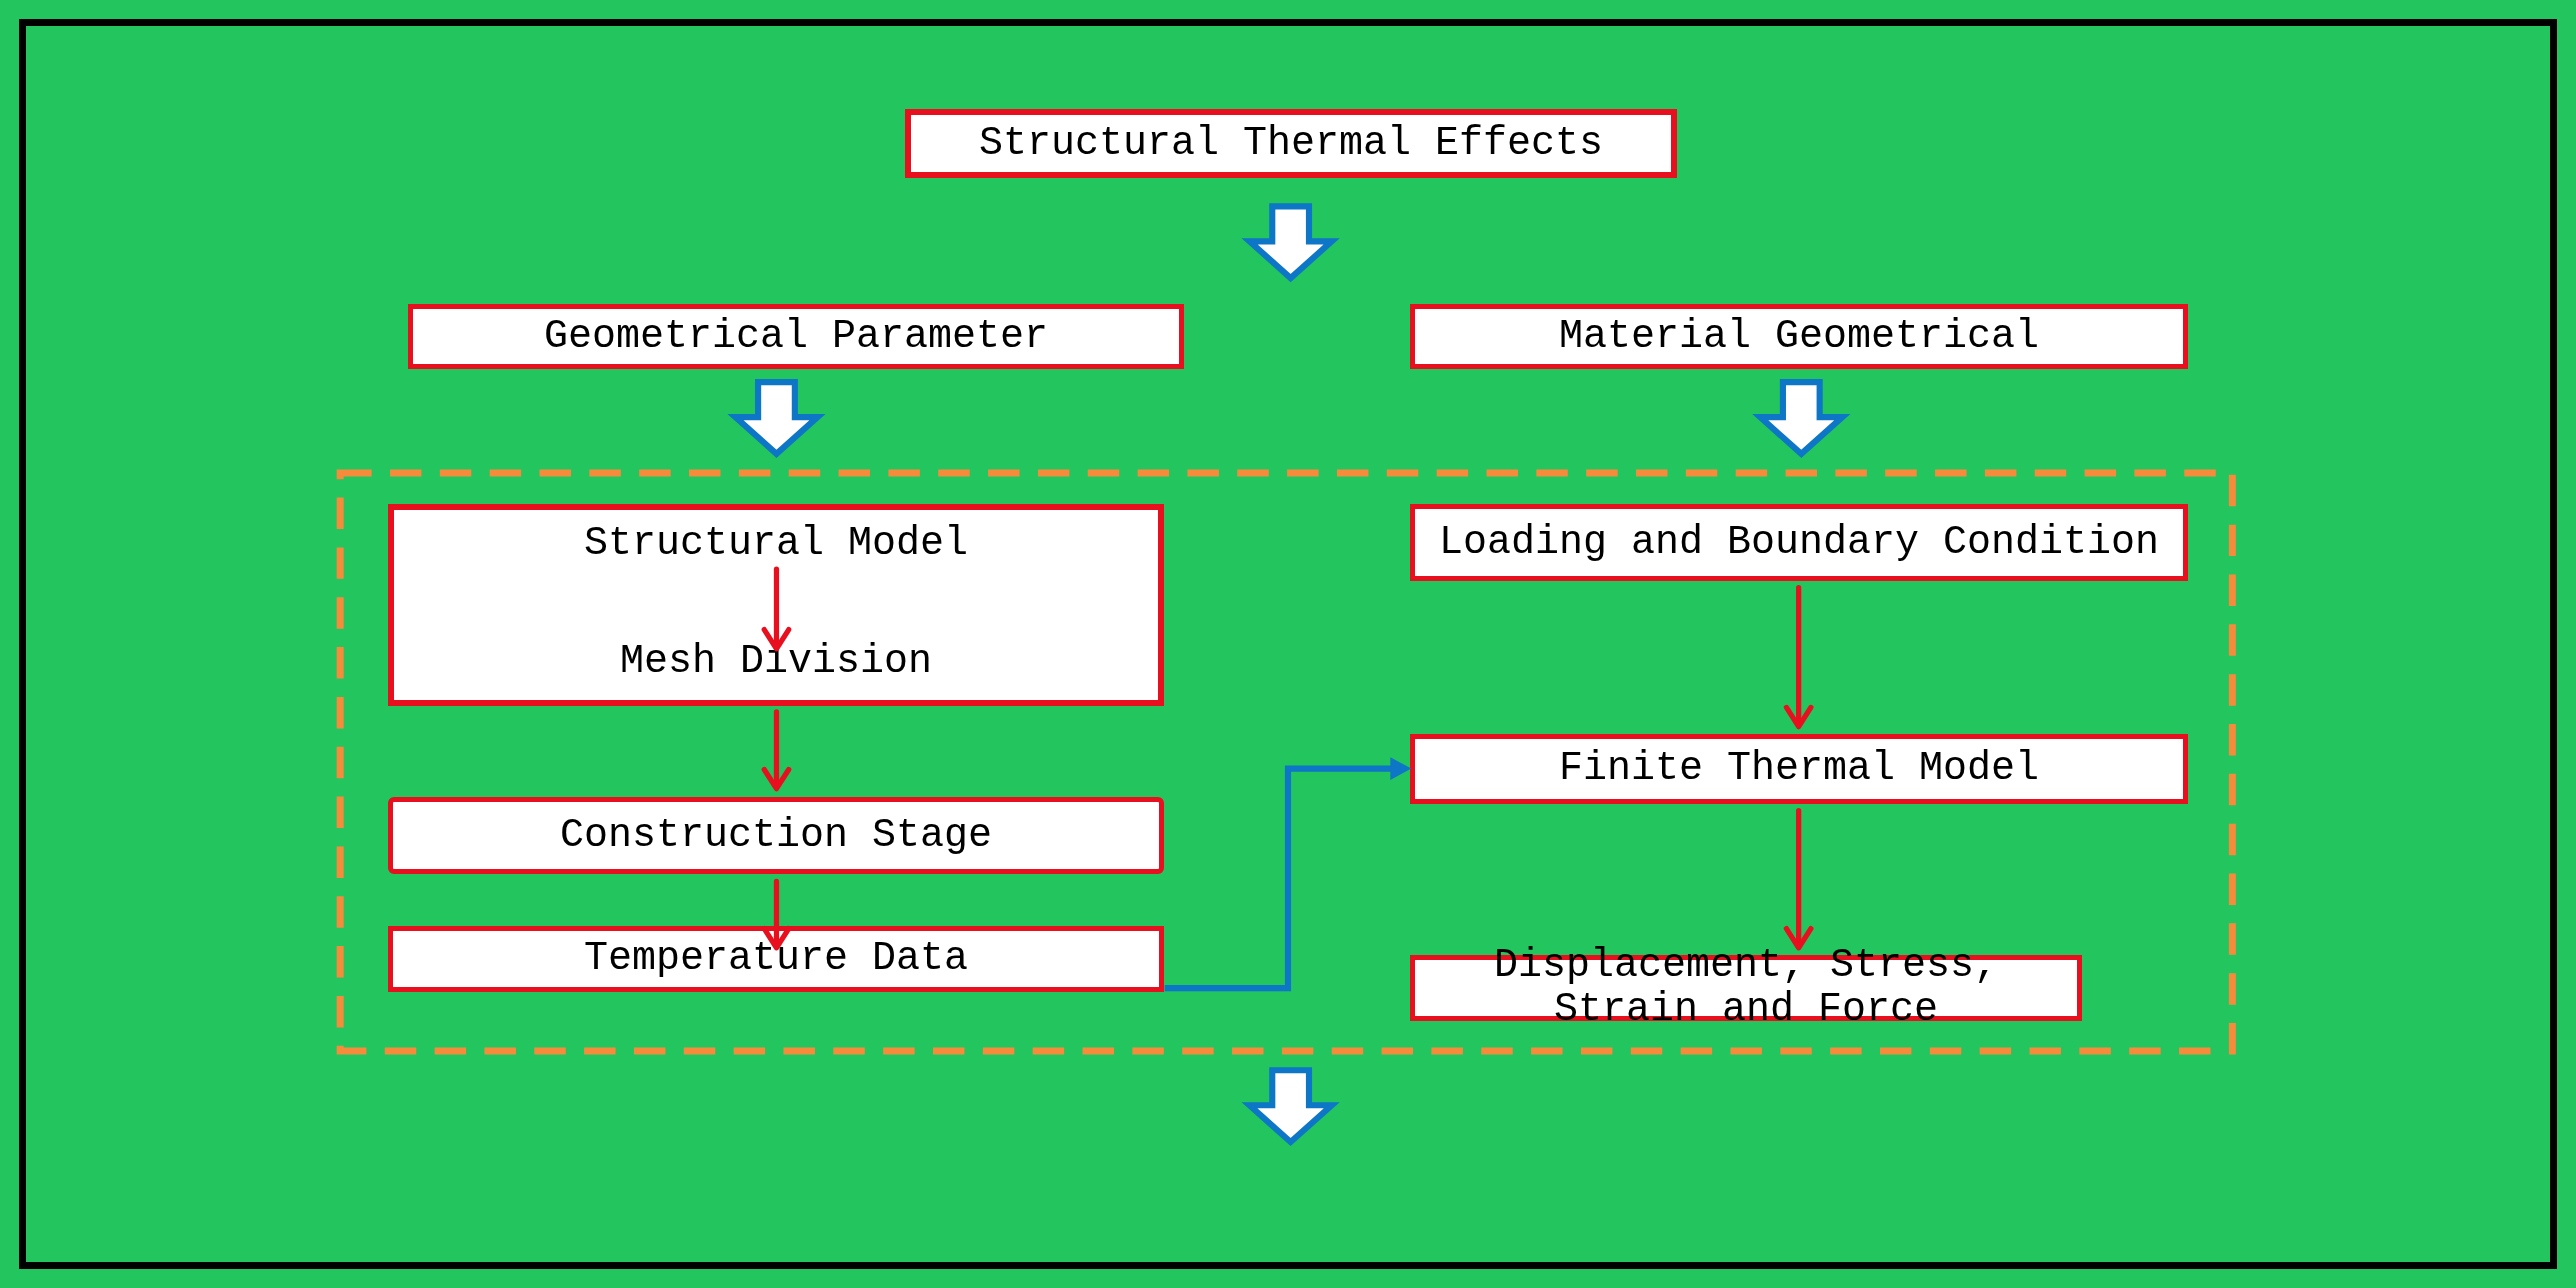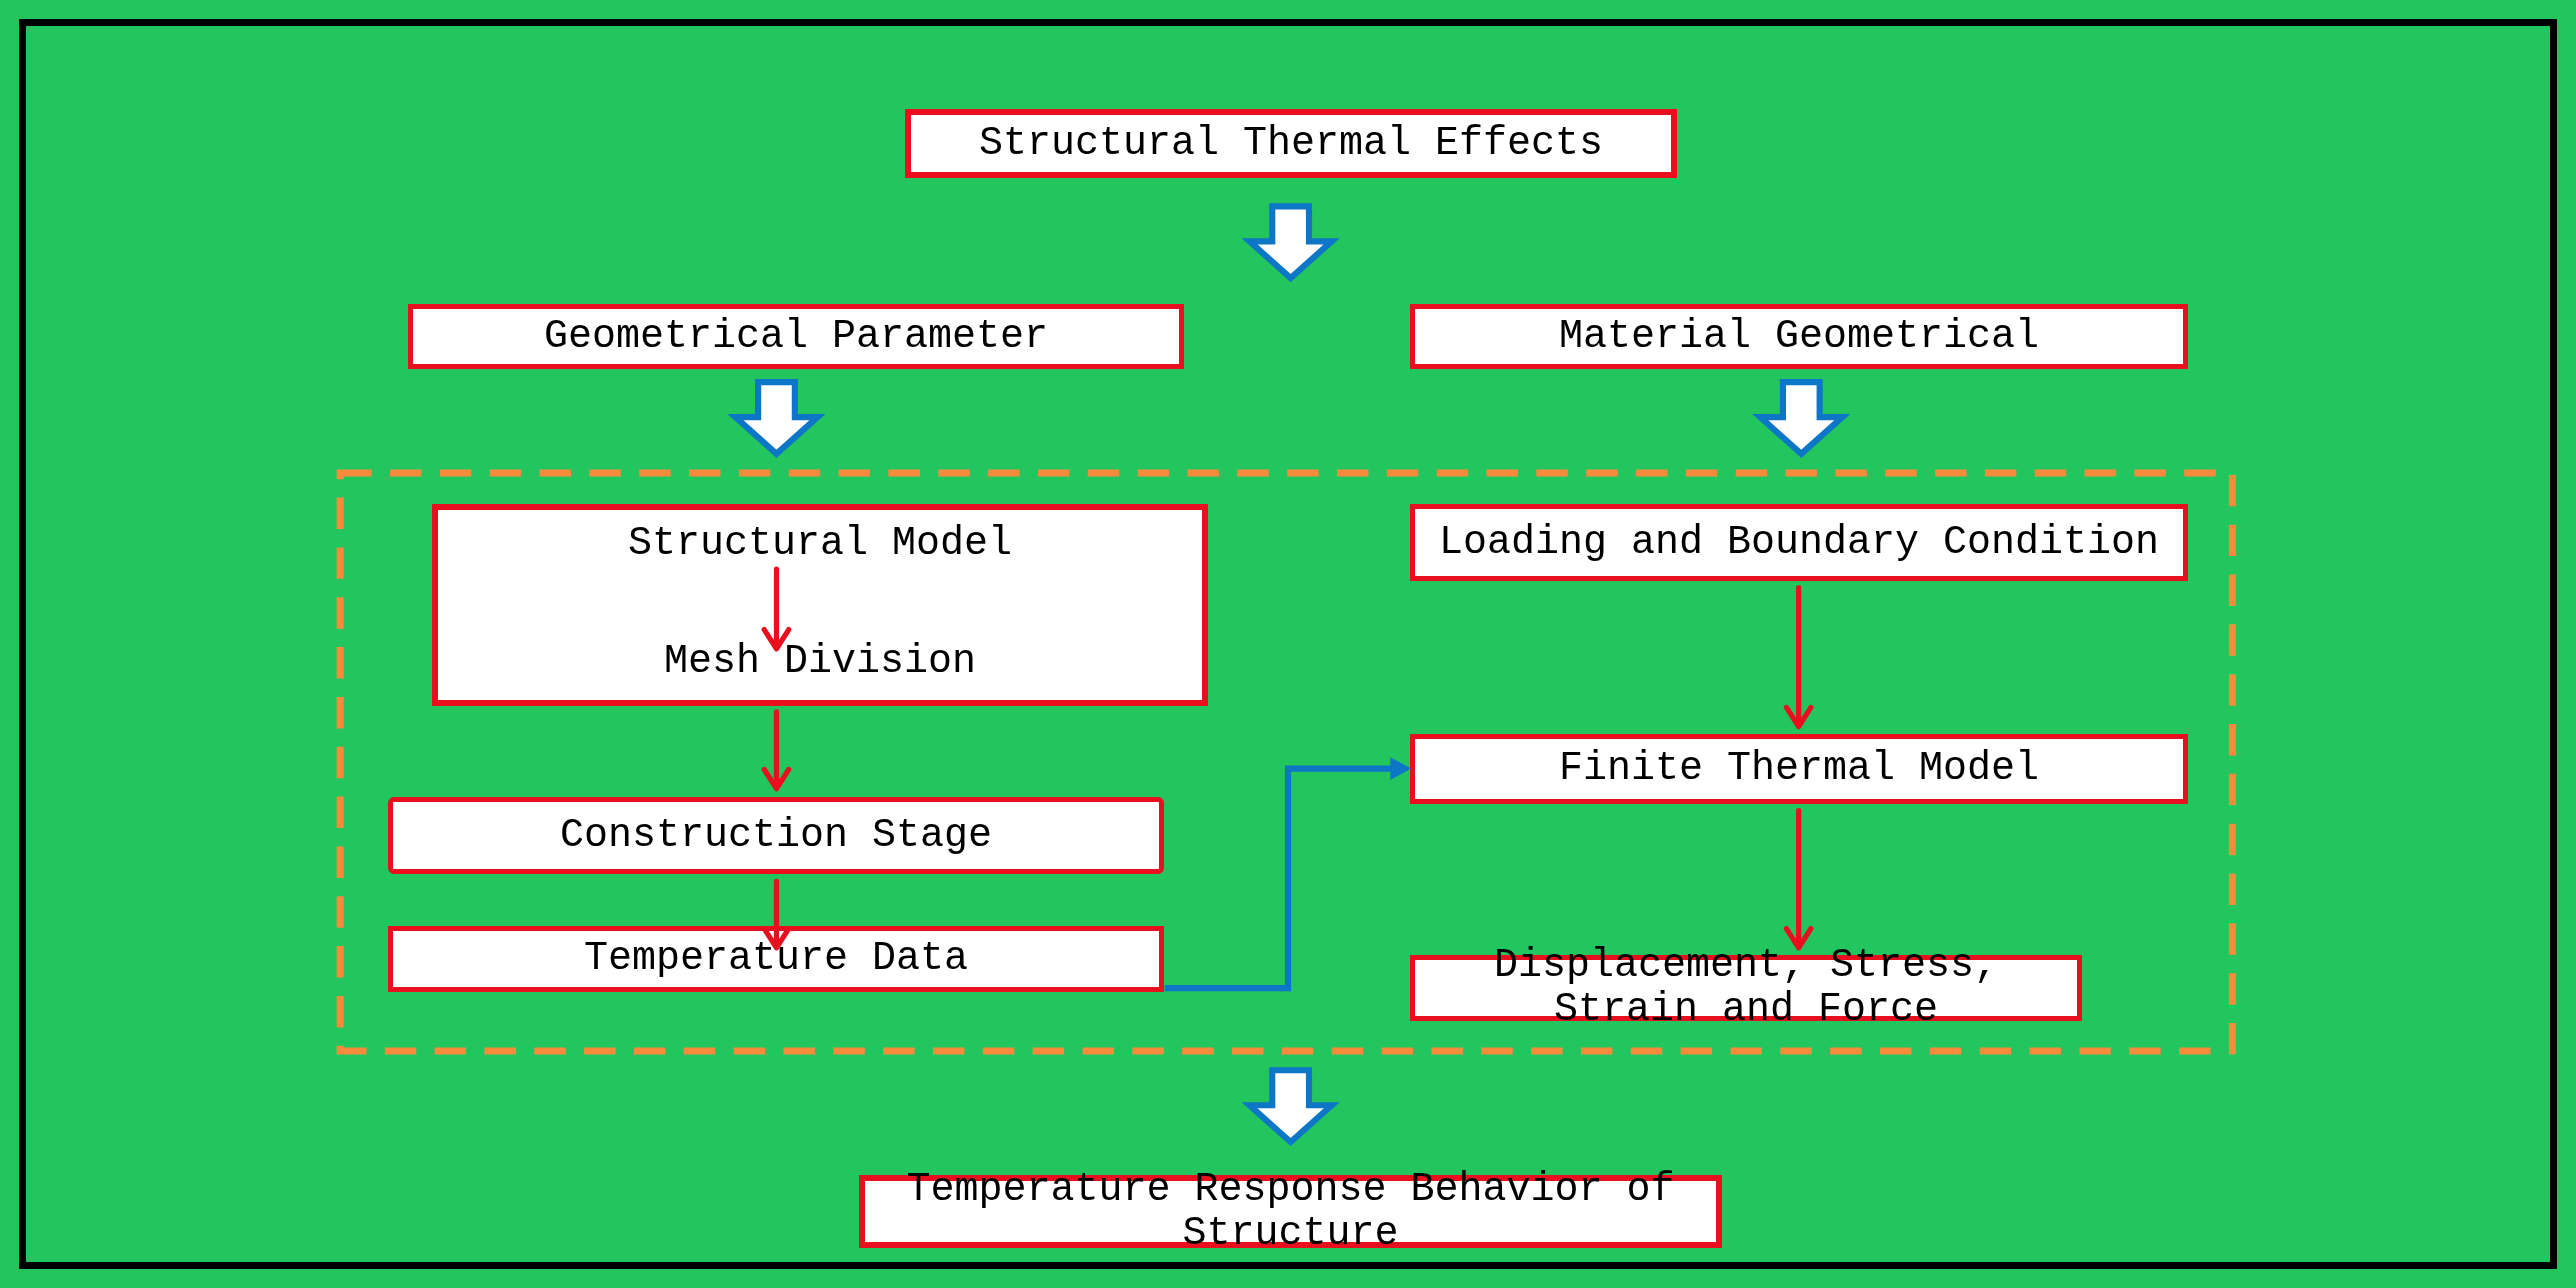--- a/index.html
+++ b/index.html
@@ -50,21 +50,21 @@
   </div>
 
   <div class="node" style="left:388px;top:304px;width:776px;height:65px;margin-left:20px;">
     <span class="lbl">Geometrical Parameter</span>
   </div>
 
   <div class="node" style="left:1410px;top:304px;width:778px;height:65px;">
     <span class="lbl">Material Geometrical</span>
   </div>
 
-  <div class="node thick dual" style="left:388px;top:504px;width:776px;height:202px;margin-left:44px;">
+  <div class="node thick dual" style="left:388px;top:504px;width:776px;height:202px;">
     <span class="lbl">Structural Model</span>
     <span class="lbl">Mesh Division</span>
   </div>
 
   <div class="node" style="left:388px;top:797px;width:776px;height:77px;border-radius:6px;">
     <span class="lbl">Construction Stage</span>
   </div>
 
   <div class="node" style="left:388px;top:926px;width:776px;height:66px;">
     <span class="lbl">Temperature Data</span>
@@ -75,23 +75,20 @@
   </div>
 
   <div class="node" style="left:1410px;top:734px;width:778px;height:70px;">
     <span class="lbl">Finite Thermal Model</span>
   </div>
 
   <div class="node" style="left:1410px;top:955px;width:672px;height:66px;">
     <span class="lbl">Displacement, Stress, Strain and Force</span>
   </div>
 
-  <div class="node thick" style="left:859px;top:1175px;width:863px;height:73px;">
-    <span class="lbl">Temperature Response Behavior of Structure</span>
-  </div>
 
   <svg class="connectors" width="2576" height="1288" viewBox="0 0 2946 1473">
 
     <rect x="389" y="541" width="2164" height="661" fill="none" stroke="#f78b3c" stroke-width="8" stroke-dasharray="36 21"></rect>
 
     <g stroke="#0e76c6" stroke-width="7" fill="#ffffff" stroke-linejoin="miter">
       <polygon points="1455,236 1497,236 1497,276 1523,276 1476,318 1429,276 1455,276"></polygon>
       <polygon points="867,437 909,437 909,477 935,477 888,519 841,477 867,477"></polygon>
       <polygon points="2039,437 2081,437 2081,477 2107,477 2060,519 2013,477 2039,477"></polygon>
       <polygon points="1455,1224 1497,1224 1497,1264 1523,1264 1476,1306 1429,1264 1455,1264"></polygon>

